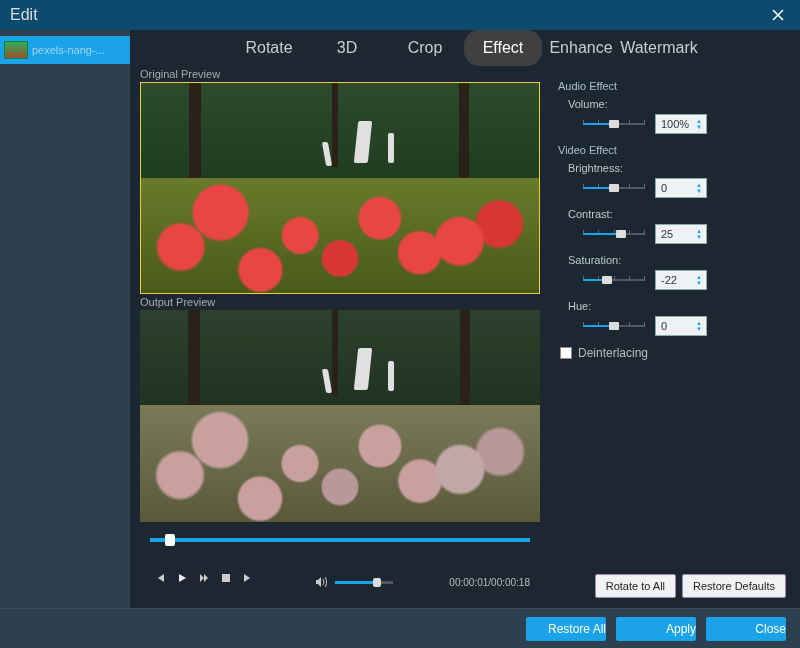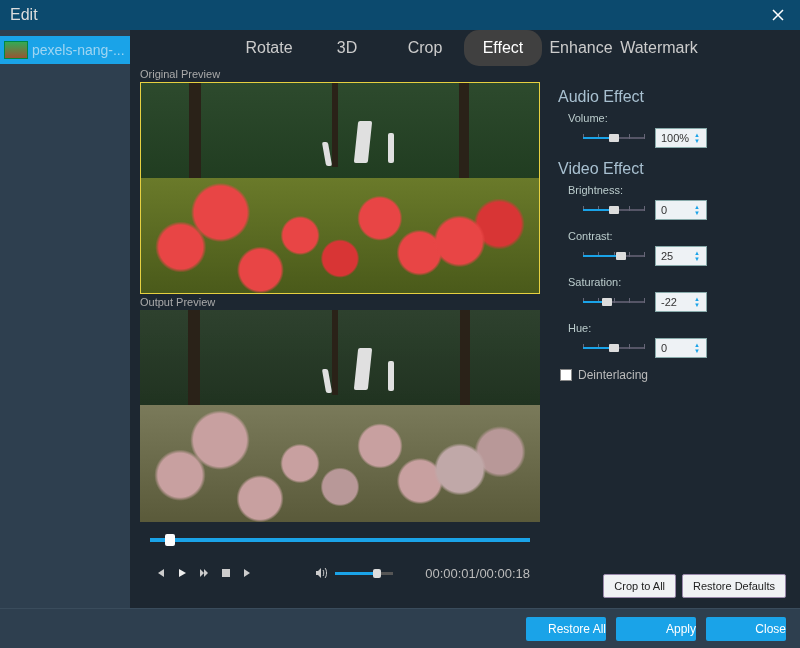--- a/index.html
+++ b/index.html
@@ -2,21 +2,21 @@
 <html><head>
 <meta charset="utf-8">
 <style>
   * { box-sizing: border-box; margin: 0; padding: 0; font-family: "Segoe UI", Arial, sans-serif; }
   html, body { width: 800px; height: 648px; background: #2e3f4f; overflow: hidden; }
   .window { width: 800px; height: 648px; background: #2e3f4f; position: relative; }
   .titlebar { height: 30px; background: #0c4a6e; display: flex; align-items: center; justify-content: space-between; padding: 0 10px; color: #ddd; font-size: 16px; }
   .close-btn { width: 24px; height: 24px; display: flex; align-items: center; justify-content: center; color: #fff; font-size: 14px; cursor: pointer; }
   .body { display: flex; height: 578px; }
   .sidebar { width: 130px; background: #2e3f4f; padding-top: 6px; }
-  .sidebar-item { height: 28px; background: #1aa3e8; display: flex; align-items: center; padding: 0 4px; font-size: 14px; color: #9fd5f2; overflow: hidden; white-space: nowrap; cursor: pointer; }
+  .sidebar-item { height: 28px; background: #1aa3e8; display: flex; align-items: center; padding: 0 4px; font-size: 11px; color: #9fd5f2; overflow: hidden; white-space: nowrap; cursor: pointer; }
   .thumb { width: 24px; height: 18px; background: linear-gradient(#3a5,#953); margin-right: 4px; flex: none; border: 1px solid #084; }
   .main { flex: 1; background: #1d2731; display: flex; flex-direction: column; }
   .tabs { height: 36px; display: flex; align-items: stretch; padding-left: 100px; }
   .tab { width: 78px; display: flex; align-items: center; justify-content: center; color: #ccc; font-size: 16px; cursor: pointer; }
   .tab.active { background: #404040; color: #fff; border-radius: 15px; }
   .content { flex: 1; display: flex; }
   .preview-col { width: 410px; padding: 0 0 0 10px; display: flex; flex-direction: column; }
   .preview-label { color: #aaa; font-size: 11px; margin: 2px 0 2px 0; }
   .preview-box { width: 400px; height: 212px; background: #333; position: relative; overflow: hidden; }
   .preview-box.orig { border: 1px solid #e6d040; }
@@ -29,32 +29,32 @@
   .t1 { left:12%; top:0; width:12px; height:55%; }
   .t2 { left:48%; top:0; width:6px; height:40%; }
   .t3 { left:80%; top:0; width:10px; height:50%; }
   .sculpt { position:absolute; background:#e0e0e0; border-radius:2px; }
   .s1 { left:54%; top:18%; width:14px; height:42px; transform: skewX(-6deg); }
   .s2 { left:62%; top:24%; width:6px; height:30px; }
   .s3 { left:46%; top:28%; width:6px; height:24px; transform: skewX(10deg); }
   .playback { height: 26px; margin: 6px 10px 0 10px; position: relative; }
   .seek-track { position:absolute; top:10px; left:0; right:0; height:4px; background:#1aa3e8; }
   .seek-handle { position:absolute; top:6px; left:15px; width:10px; height:12px; background:#fff; border-radius:2px; }
-  .controls { height: 30px; margin: 4px 10px 0 10px; display:flex; align-items:center; color:#bbb; font-size:13px; }
+  .controls { height: 30px; margin: 4px 10px 0 10px; display:flex; align-items:flex-end; color:#bbb; font-size:10px; }
   .ctrl-btn { width:20px; height:20px; display:flex; align-items:center; justify-content:center; color:#ccc; cursor:pointer; margin-right:2px; }
   .vol-area { display:flex; align-items:center; margin-left:55px; }
   .vol-track { width:58px; height:3px; background:#555; margin-left:6px; position:relative; }
   .vol-fill { position:absolute; left:0; top:0; height:3px; width:40px; background:#1aa3e8; }
   .vol-thumb { position:absolute; left:38px; top:-3px; width:8px; height:9px; background:#ddd; border-radius:2px; }
   .timecode { margin-left:auto; }
   .panel { flex:1; padding: 10px 16px 0 18px; color:#bbb; font-size:12px; }
-  .section-title { color:#9cb; font-size:16px; margin: 12px 0 6px 0; color:#a8c0d0; }
+  .section-title { color:#9cb; font-size:11px; margin: 4px 0 6px 0; color:#a8c0d0; }
   .field-row { margin: 4px 0 10px 0; }
   .field-label { margin: 6px 0 4px 10px; font-size:11px; color:#bcc; }
-  .slider-row { display:flex; align-items:center; margin-left:25px; }
+  .slider-row { display:flex; align-items:center; margin-left:25px;text-align:center; }
   .slider { width:62px; height:12px; position:relative; margin-right:10px; }
   .slider-track { position:absolute; top:5px; left:0; right:0; height:2px; background:#556; }
   .slider-ticks { position:absolute; top:2px; left:0; right:0; height:8px; display:flex; justify-content:space-between; }
   .slider-ticks span { width:1px; height:5px; background:#667; }
   .slider-fill { position:absolute; top:5px; left:0; height:2px; background:#1aa3e8; }
   .slider-thumb { position:absolute; top:2px; width:10px; height:8px; background:#ddd; border-radius:1px; }
   .num-input { width:52px; height:20px; background:#eef2f5; border:1px solid #8aa; display:flex; align-items:center; justify-content:space-between; padding:0 2px 0 5px; font-size:11px; color:#333; }
   .spin { width:10px; display:flex; flex-direction:column; font-size:6px; color:#1aa3e8; line-height:6px; cursor:pointer; }
   .check-row { display:flex; align-items:center; margin:10px 0 0 2px; cursor:pointer; }
   .checkbox { width:12px; height:12px; background:#fff; border:1px solid #888; margin-right:6px; }
@@ -302,21 +302,21 @@
           <div class="check-row">
             <div class="checkbox"></div>
             <span>Deinterlacing</span>
           </div>
         </div>
 
       </div>
 
       <div class="mid-buttons">
         <div class="mid-btn">
-            <span>Crop to All</span>
+            <span>Rotate to All</span>
           </div>
         <div class="mid-btn">
             <span>Restore Defaults</span>
           </div>
       </div>
 
     </div>
   </div>
 
   <div class="footer">

